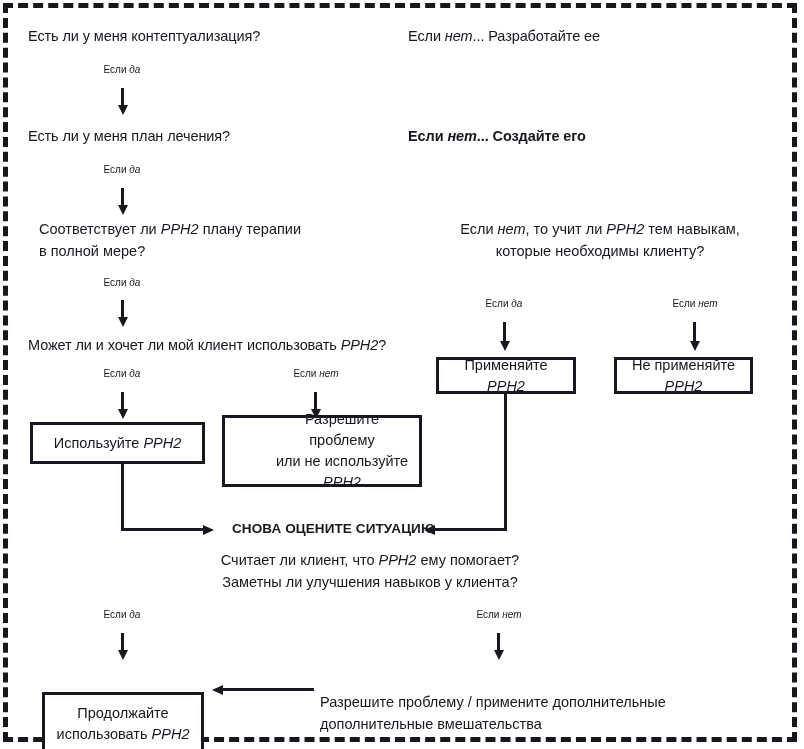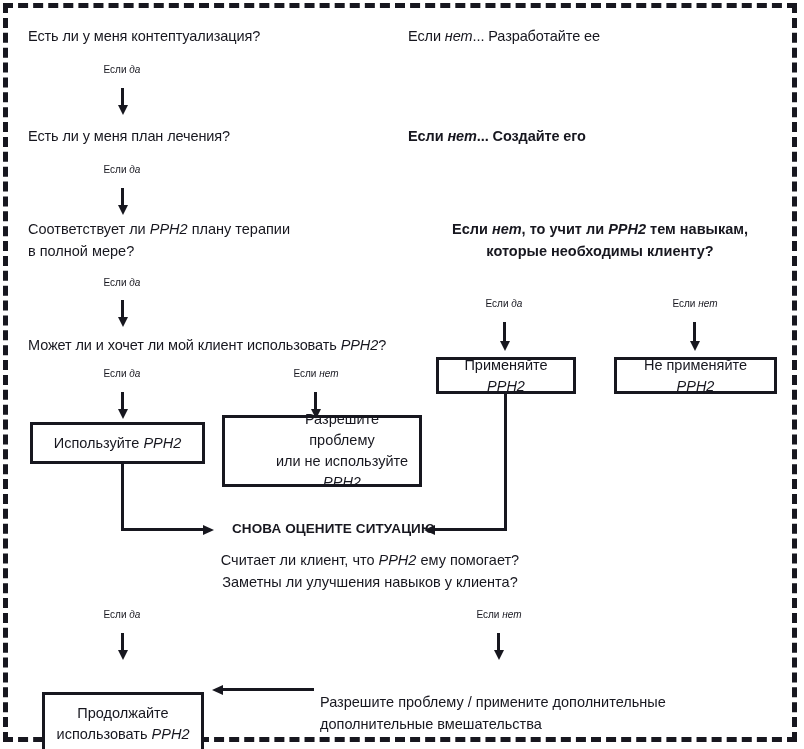--- a/index.html
+++ b/index.html
@@ -162,26 +162,26 @@
   <div class="txt" style="left:408px; top:126px;font-weight:bold;">
     Если <i class="tm">нет</i>... Создайте его
   </div>
 
   <div class="cond" style="left:92px; top:160px; width:60px;">
     Если <i>да</i>
   </div>
 
   <div class="varrow" style="left:121px; top:188px; height:18px;"></div>
 
-  <div class="multiline" style="left:28px; top:218px; width:330px;">
+  <div class="multiline" style="left:39px; top:218px; width:330px;">
     <div>Соответствует ли <i>PPH2</i> плану терапии</div>
     <div>в полной мере?</div>
   </div>
 
-  <div class="multiline" style="left:440px; top:218px; width:320px; text-align:center;font-weight:bold;">
+  <div class="multiline" style="left:440px; top:218px; width:320px; text-align:center;">
     <div>Если <i>нет</i>, то учит ли <i>PPH2</i> тем навыкам,</div>
     <div>которые необходимы клиенту?</div>
   </div>
 
   <div class="cond" style="left:92px; top:273px; width:60px;">
     Если <i>да</i>
   </div>
 
   <div class="varrow" style="left:121px; top:300px; height:18px;"></div>
 
@@ -198,21 +198,21 @@
   <div class="varrow" style="left:693px; top:322px; height:20px;"></div>
 
   <div class="txt" style="left:28px; top:335px;">
     Может ли и хочет ли мой клиент использовать <i>PPH2</i>?
   </div>
 
   <div class="box" style="left:436px; top:357px; width:140px; height:37px;">
     <span>Применяйте <i>PPH2</i></span>
   </div>
 
-  <div class="box" style="left:614px; top:357px; width:163px; height:37px;">
+  <div class="box" style="left:614px; top:357px; width:139px; height:37px;">
     <span>Не применяйте <i>PPH2</i></span>
   </div>
 
   <div class="cond" style="left:92px; top:364px; width:60px;">
     Если <i>да</i>
   </div>
 
   <div class="varrow" style="left:121px; top:392px; height:18px;"></div>
 
   <div class="cond" style="left:285px; top:364px; width:62px;">

